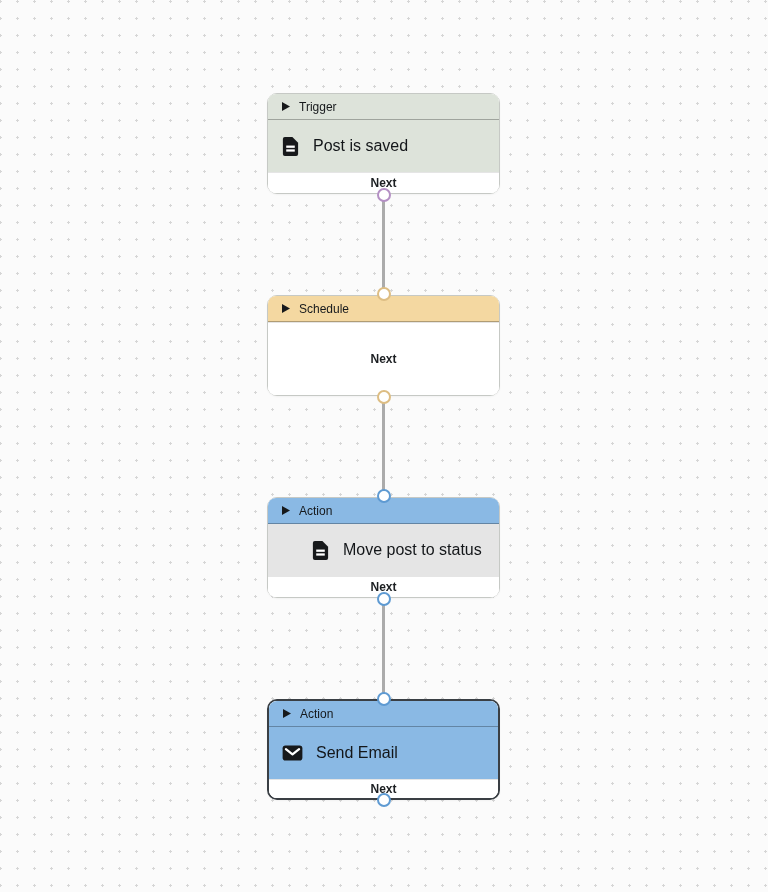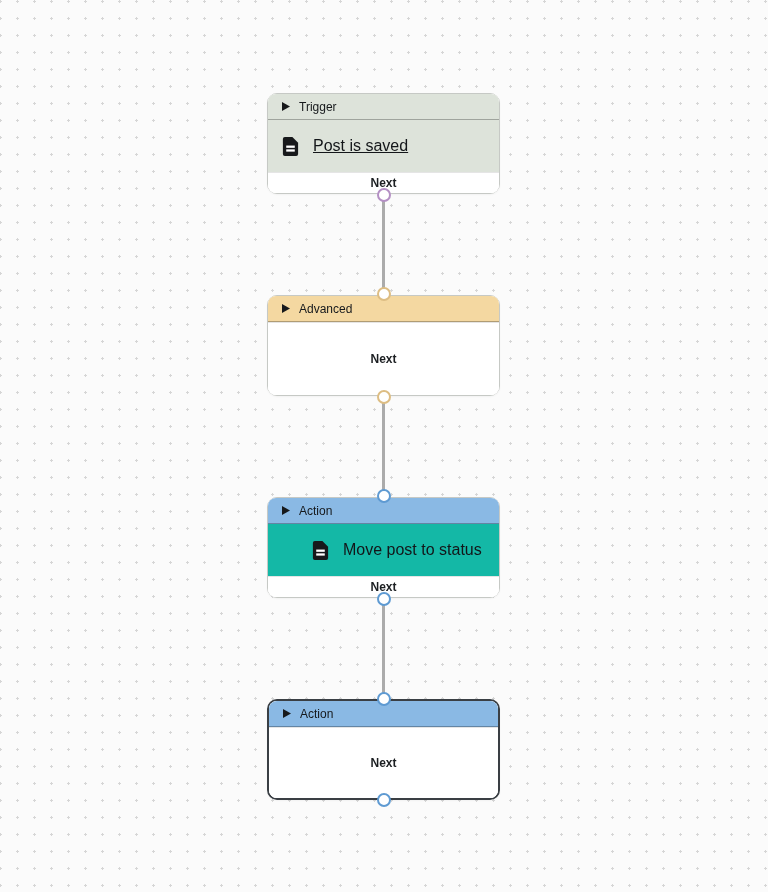--- a/index.html
+++ b/index.html
@@ -113,21 +113,21 @@
   <div class="node node1">
     <div class="node-box">
       <div class="node-header" style="background-color: rgb(221, 227, 218);">
         <span class="collapse-icon">
           <svg width="8" height="9" viewBox="0 0 8 9">
               <path d="M0 0 L8 4.5 L0 9 Z" fill="#17191b"></path>
             </svg>
         </span>
         <span>Trigger</span>
       </div>
-      <div class="node-body" style="background-color: rgb(221, 227, 218); text-decoration: underline;">
+      <div class="node-body" style="background-color: rgb(221, 227, 218);">
         <span class="body-icon">
           <svg width="19" height="21" viewBox="0 0 20 22">
             <path d="M4 1 H12 L18 7 V19 Q18 21 16 21 H4 Q2 21 2 19 V3 Q2 1 4 1 Z" fill="#17191b"></path>
             <rect x="5.5" y="10" width="9" height="2.4" fill="#ffffff"></rect>
             <rect x="5.5" y="14" width="9" height="2.4" fill="#ffffff"></rect>
           </svg>
         </span>
         <span>Post is saved</span>
       </div>
       <div class="node-footer">Next</div>
@@ -136,39 +136,39 @@
   </div>
 
   <div class="node node2">
     <div class="node-box">
       <div class="node-header" style="background-color: rgb(244, 216, 161);">
         <span class="collapse-icon">
           <svg width="8" height="9" viewBox="0 0 8 9">
               <path d="M0 0 L8 4.5 L0 9 Z" fill="#17191b"></path>
             </svg>
         </span>
-        <span>Advanced</span>
+        <span>Schedule</span>
       </div>
       <div class="node-footer">Next</div>
     </div>
     <div class="port port-top" style="border-color: rgb(221, 189, 131);"></div>
     <div class="port port-bottom" style="border-color: rgb(221, 189, 131);"></div>
   </div>
 
   <div class="node node3">
     <div class="node-box">
       <div class="node-header" style="background-color: rgb(138, 185, 228);">
         <span class="collapse-icon">
           <svg width="8" height="9" viewBox="0 0 8 9">
               <path d="M0 0 L8 4.5 L0 9 Z" fill="#17191b"></path>
             </svg>
         </span>
         <span>Action</span>
       </div>
-      <div class="node-body" style="background-color: #14b8a6; padding-left: 43px;">
+      <div class="node-body" style="background-color: #e5e5e5; padding-left: 43px;">
         <span class="body-icon">
           <svg width="19" height="21" viewBox="0 0 20 22">
             <path d="M4 1 H12 L18 7 V19 Q18 21 16 21 H4 Q2 21 2 19 V3 Q2 1 4 1 Z" fill="#17191b"></path>
             <rect x="5.5" y="10" width="9" height="2.4" fill="#ffffff"></rect>
             <rect x="5.5" y="14" width="9" height="2.4" fill="#ffffff"></rect>
           </svg>
         </span>
         <span>Move post to status</span>
       </div>
       <div class="node-footer">Next</div>
@@ -180,19 +180,28 @@
   <div class="node node4 selected">
     <div class="node-box">
       <div class="node-header" style="background-color: rgb(138, 185, 228);">
         <span class="collapse-icon">
           <svg width="8" height="9" viewBox="0 0 8 9">
               <path d="M0 0 L8 4.5 L0 9 Z" fill="#17191b"></path>
             </svg>
         </span>
         <span>Action</span>
       </div>
+      <div class="node-body" style="background-color: rgb(138, 185, 228);">
+        <span class="body-icon">
+          <svg width="21" height="16" viewBox="0 0 22 17">
+            <rect x="0.5" y="0.5" width="21" height="16" rx="3" fill="#17191b"></rect>
+            <path d="M4 4.5 L11 10 L18 4.5" fill="none" stroke="#ffffff" stroke-width="2.4" stroke-linecap="round" stroke-linejoin="round"></path>
+          </svg>
+        </span>
+        <span>Send Email</span>
+      </div>
       <div class="node-footer">Next</div>
     </div>
     <div class="port port-top" style="border-color: rgb(94, 154, 210);"></div>
     <div class="port port-bottom" style="border-color: rgb(94, 154, 210);"></div>
   </div>
 
 </div>
 
 </body></html>

